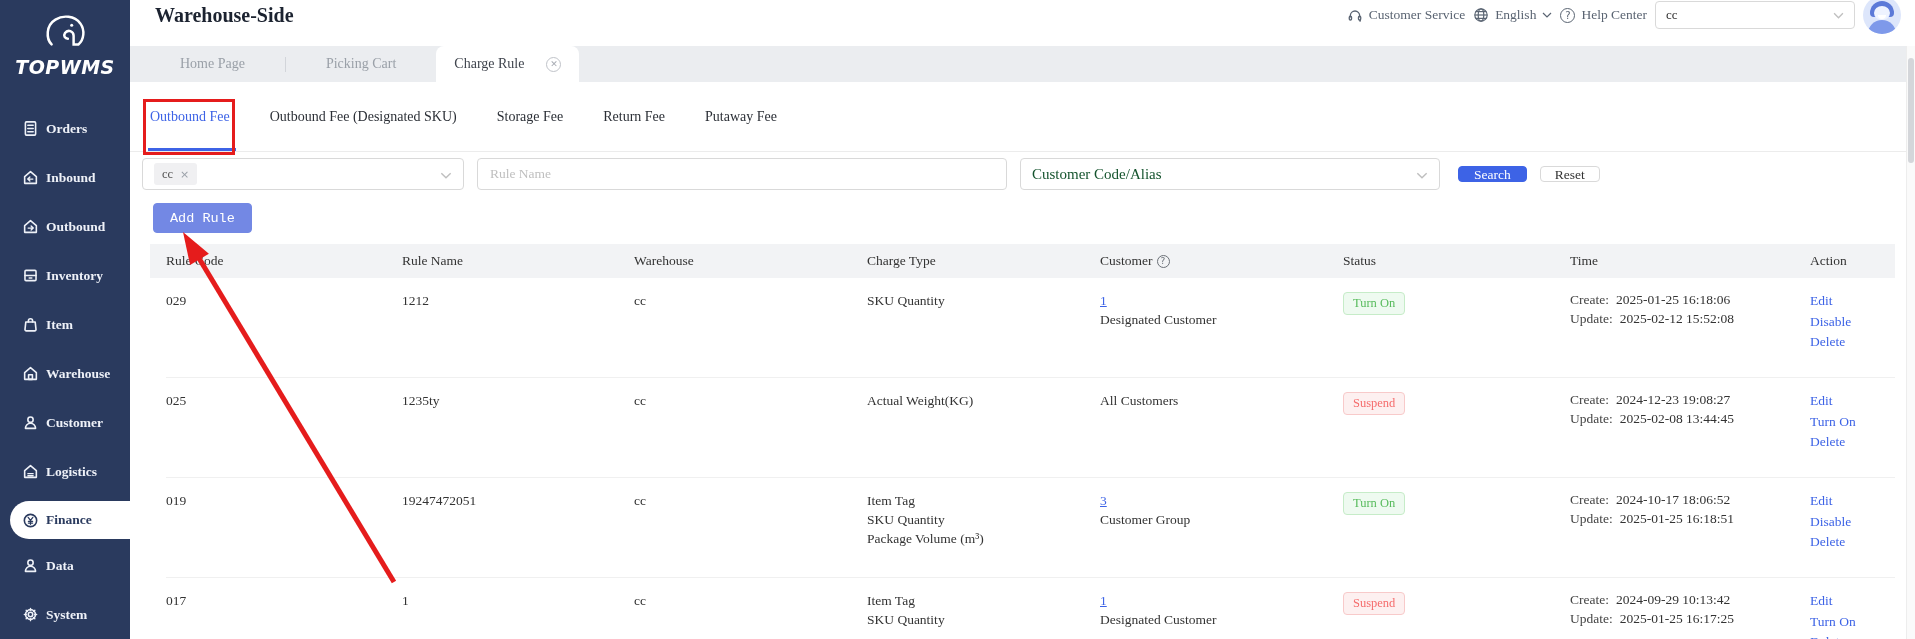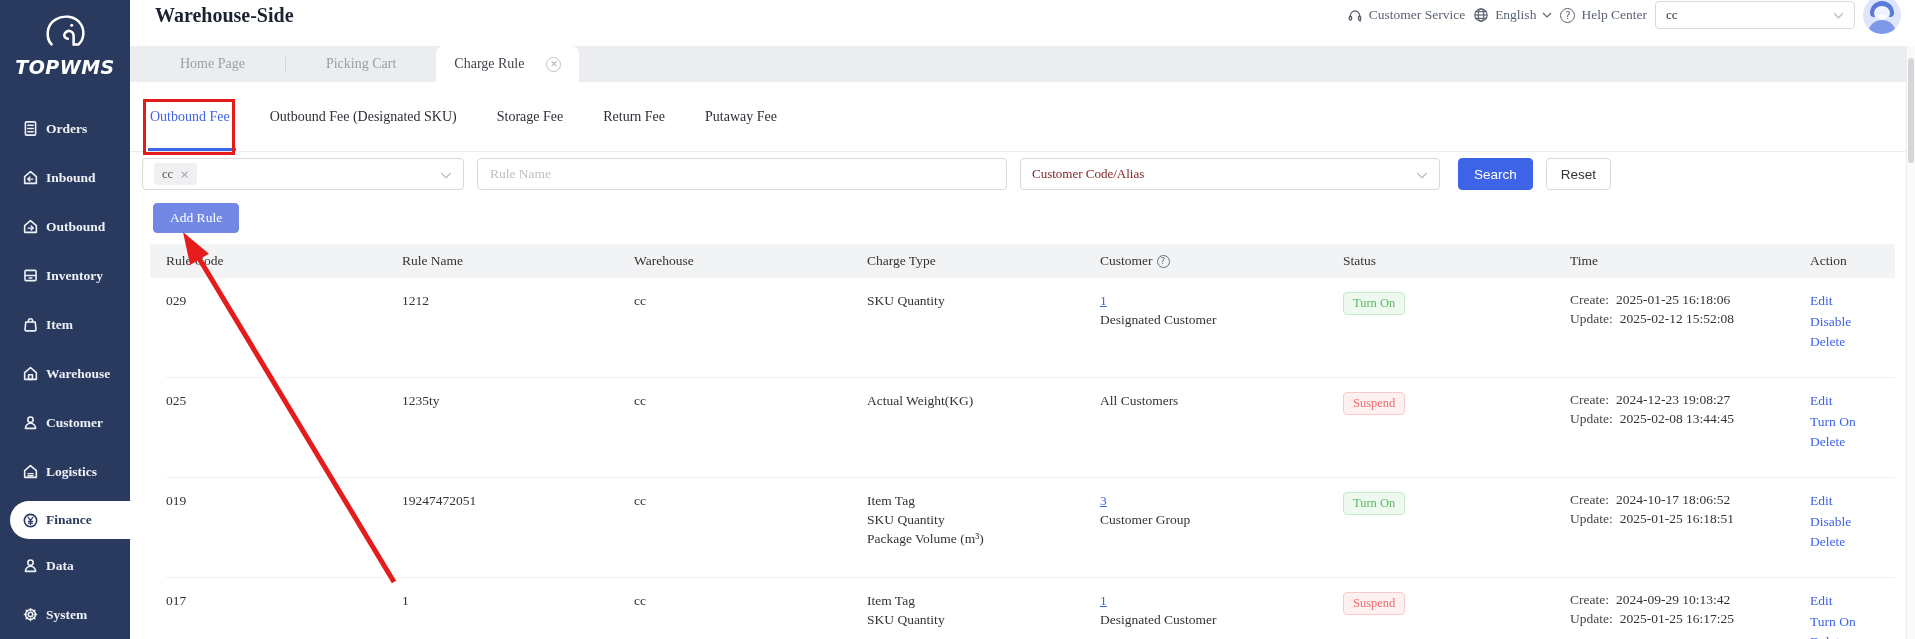--- a/index.html
+++ b/index.html
@@ -50,27 +50,27 @@
   .subtab{display:flex;align-items:center;position:relative;font-size:14px;color:#2b2f36;cursor:pointer;white-space:nowrap}
   .subtab.active{color:var(--accent)}
   .subtab.active .underline{position:absolute;left:-2px;right:-6px;bottom:0;height:3px;background:var(--accent)}
 
   .filters{display:flex;gap:13px;margin:6px 20px 0 12px;align-items:center}
   .select{height:32px;border:1px solid #d9d9d9;border-radius:4px;background:#fff;display:flex;align-items:center;justify-content:space-between;padding:0 11px;cursor:pointer}
   .sel-warehouse{width:322px}
   .sel-customer{width:420px}
   .tag{background:#f0f0f2;border-radius:3px;height:22px;display:flex;align-items:center;gap:7px;padding:0 8px;font-size:12.5px;color:#555}
   .tag-x{color:#9aa0a8;cursor:pointer;font-family:"DejaVu Sans",sans-serif;font-size:11px}
-  .placeholder{color:#7f1d1d;font-size:13px}
+  .placeholder{color:#14532d;font-size:15px}
   .input{height:32px;width:530px;border:1px solid #d9d9d9;border-radius:4px;padding:0 12px;font-size:13.5px;font-family:"Liberation Serif",serif;color:#333;outline:none}
   .input::placeholder{color:#bfbfbf}
-  .btn{height:32px;border-radius:4px;font-size:13.5px;font-family:Liberation Sans, sans-serif;cursor:pointer}
+  .btn{height:16px;border-radius:4px;font-size:13.5px;font-family:Liberation Serif, serif;cursor:pointer}
   .btn-primary{background:var(--accent);border:1px solid var(--accent);color:#fff;padding:0 15px;margin-left:5px}
   .btn-plain{background:#fff;border:1px solid #d9d9d9;color:#333;padding:0 14px}
-  .btn-add{background:var(--add-rule);border:1px solid var(--add-rule);color:#fff;height:30px;padding:0 16px;margin:13px 0 0 23px;border-radius:4px;font-size:13.5px;cursor:pointer;font-family:Liberation Serif, serif}
+  .btn-add{background:var(--add-rule);border:1px solid var(--add-rule);color:#fff;height:30px;padding:0 16px;margin:13px 0 0 23px;border-radius:4px;font-size:13.5px;cursor:pointer;font-family:Liberation Mono, monospace}
 
   .table{margin:11px 20px 0 20px;padding-left:16px}
   .thead,.trow{display:grid;grid-template-columns:236px 232px 233px 233px 243px 227px 240px minmax(60px,1fr)}
   .thead{background:#f2f3f5;height:34px;align-items:center;margin-left:-16px;padding-left:16px;font-size:13.5px;color:#333}
   .th{display:flex;align-items:center;gap:4px}
   .help-circle{width:13px;height:13px;border:1px solid #6b7077;border-radius:50%;font-size:9px;line-height:11px;text-align:center;color:#6b7077;font-family:"DejaVu Sans",sans-serif}
   .trow{border-bottom:1px solid #f0f0f0;padding:13px 0;min-height:100px;align-items:start;font-size:13.5px}
   .cell{line-height:19px}
   .stack{display:flex;flex-direction:column;gap:0}
   .stack div{line-height:19px}

